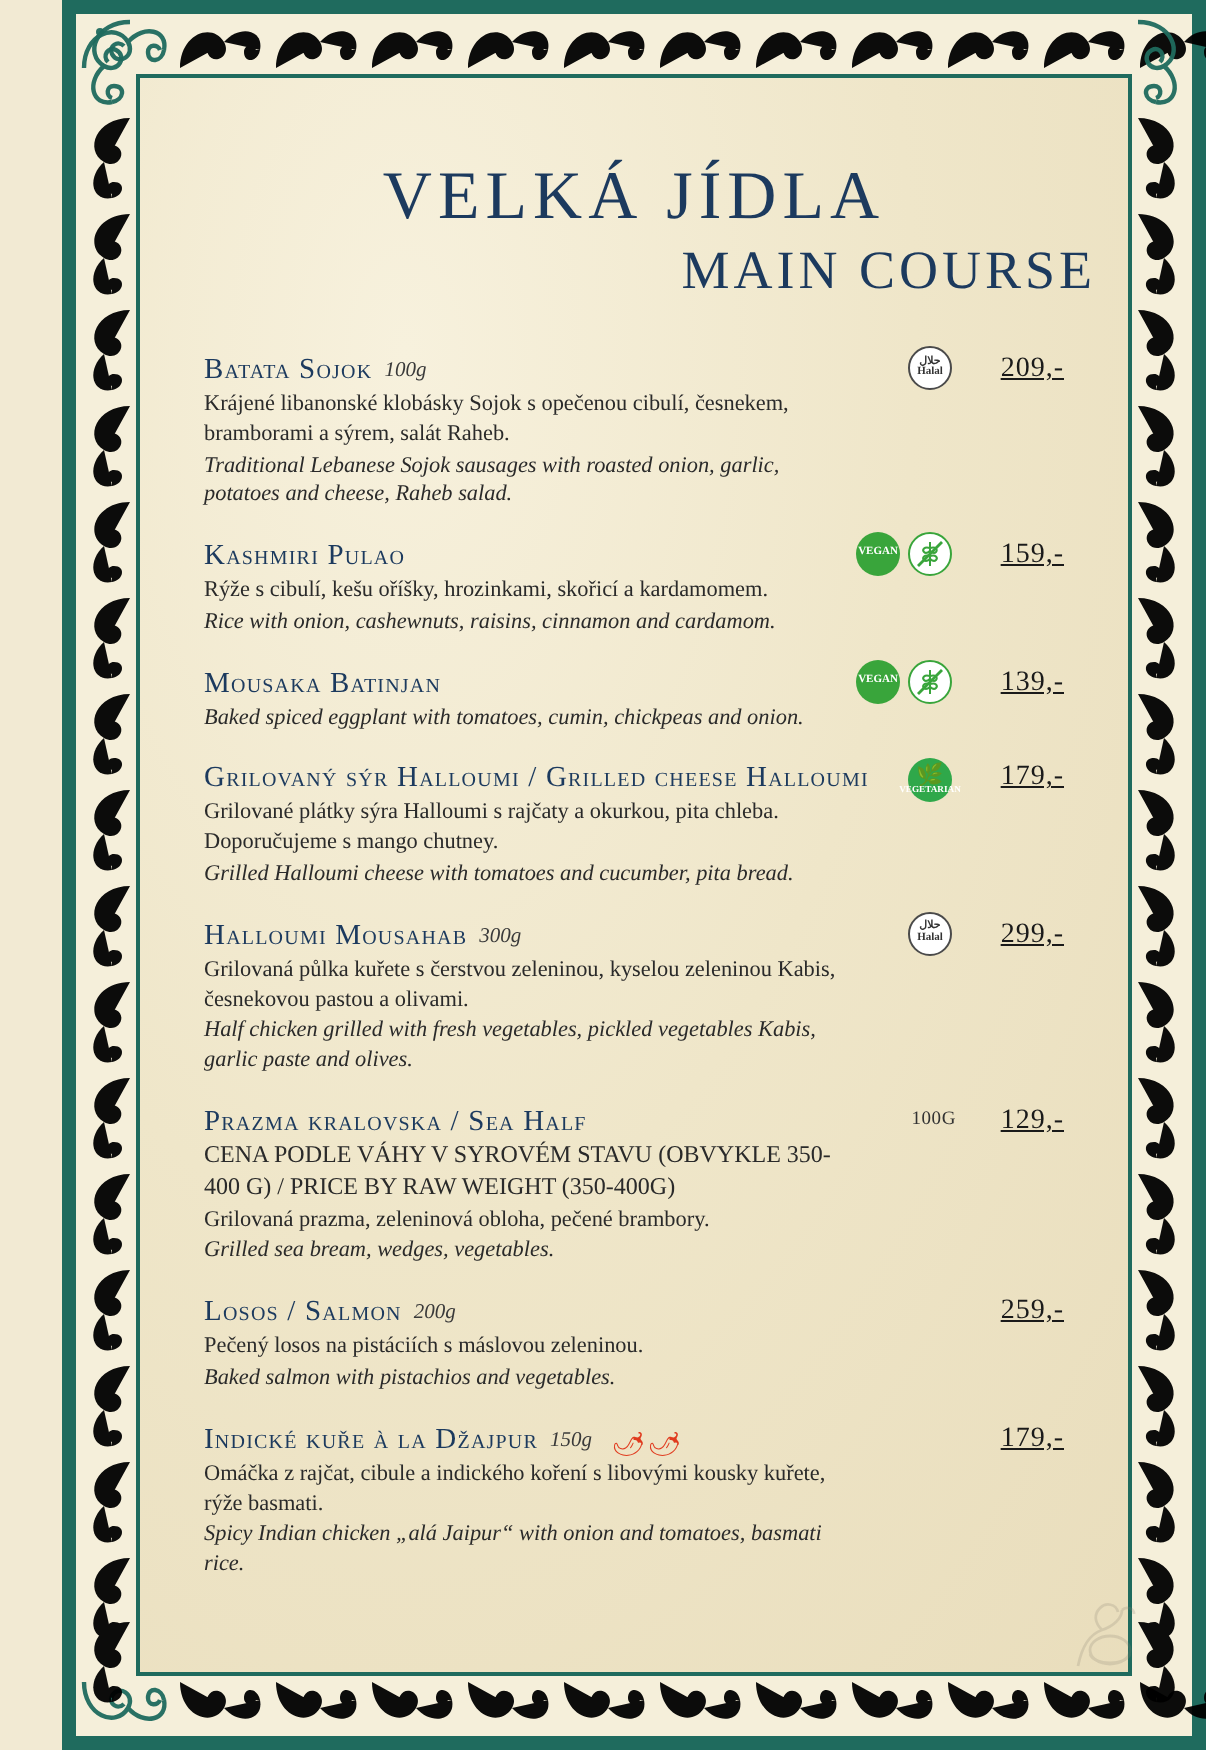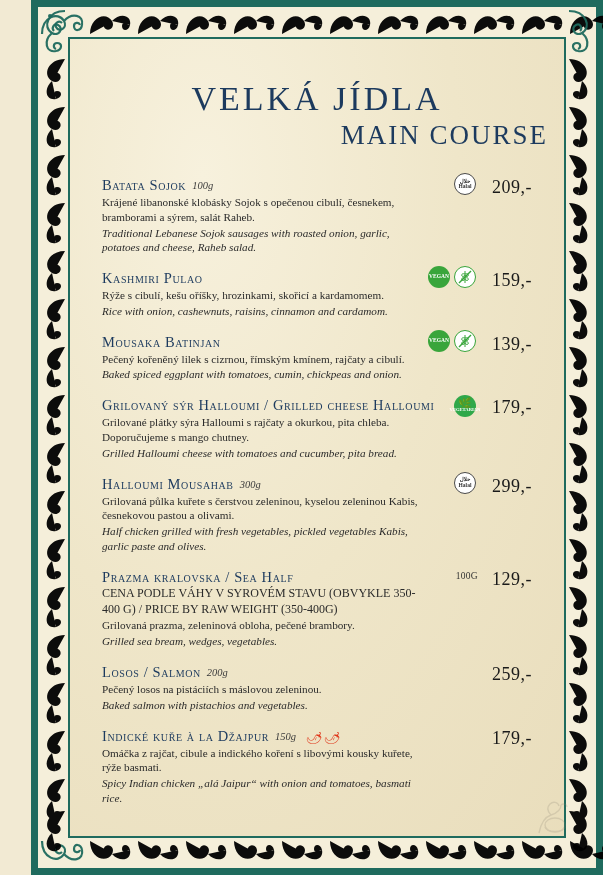--- a/index.html
+++ b/index.html
@@ -101,24 +101,25 @@
     margin-top: 1px;
     padding-right: 110px;
   }
   .desc-en { font-style: italic; }
   .desc-caps { font-size: 12px; line-height:1.32; color:#2a2a2a; padding-right:110px;}
 
   .price {
     position: absolute;
     right: 0;
     top: 0;
-    font-size: 18px;
+    font-size: 14px;
     color: #1a1a1a;
     letter-spacing: .5px;
     white-space: nowrap;
+    text-decoration: underline;
   }
   .price-weight {
     position:absolute;
     right: 54px;
     top: 2px;
     font-size: 9.5px;
     color: #333;
     letter-spacing: .3px;
   }
 
@@ -326,21 +327,20 @@
               <path d="M8 2 C8 6, 8 10, 8 14 M8 5 C5 4, 4 6, 5 7 C6 8, 8 7, 8 6 M8 5 C11 4, 12 6, 11 7 C10 8, 8 7, 8 6 M8 9 C5 8, 4 10, 5 11 C6 12, 8 11, 8 10 M8 9 C11 8, 12 10, 11 11 C10 12, 8 11, 8 10" stroke="#39a53b" fill="none" stroke-width="1"></path>
               <line x1="2" y1="14" x2="14" y2="2" stroke="#39a53b" stroke-width="1.4"></line>
             </svg>
           </div>
         </div>
         <div class="price">139,-</div>
         <div class="item-head">
           <span class="item-name">Mousaka Batinjan</span>
           <span class="item-weight"></span>
         </div>
-        <div class="desc-cz">Pečený kořeněný lilek s cizrnou, římským kmínem, rajčaty a cibulí.</div>
         <div class="desc-en">Baked spiced eggplant with tomatoes, cumin, chickpeas and onion.</div>
       </div>
 
       <div class="item">
         <div class="badges" style="right:56px; top:-2px;">
           <div class="badge badge-vegetarian">
             <span class="leaf">🌿</span>
             <span>VEGETARIAN</span>
           </div>
         </div>

